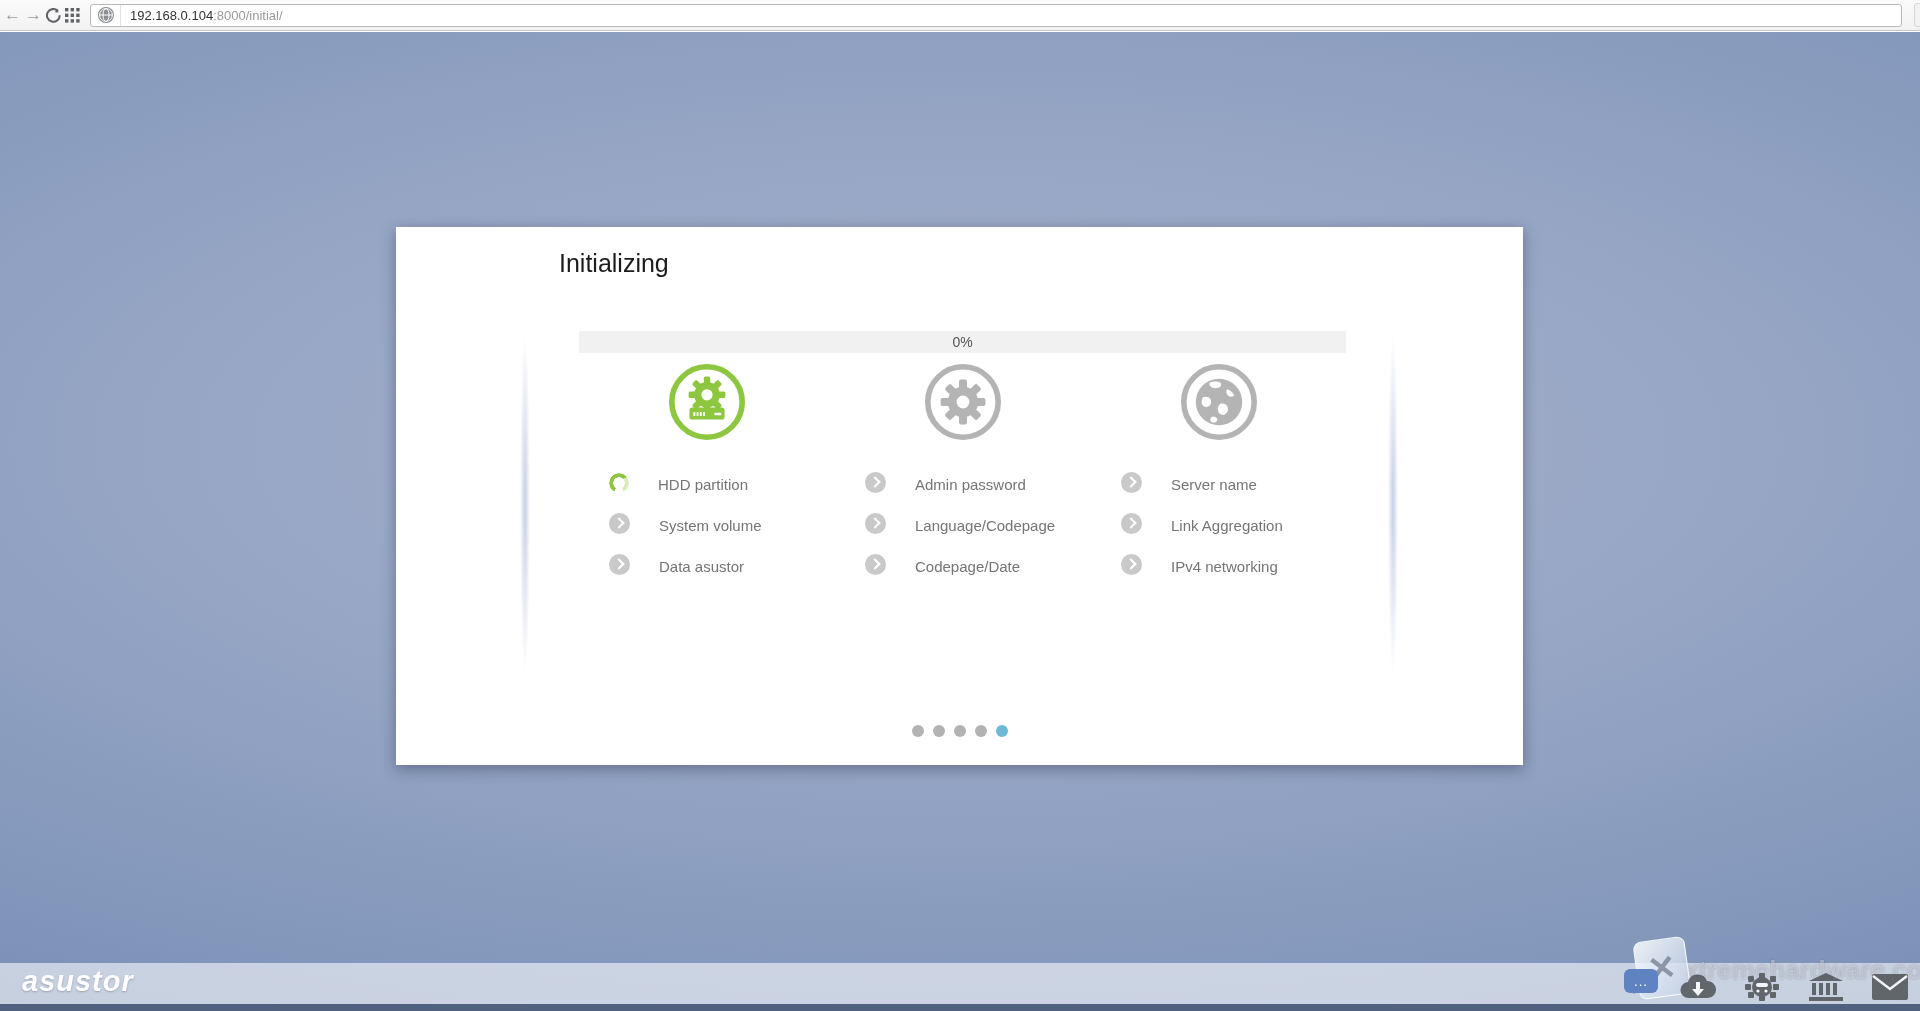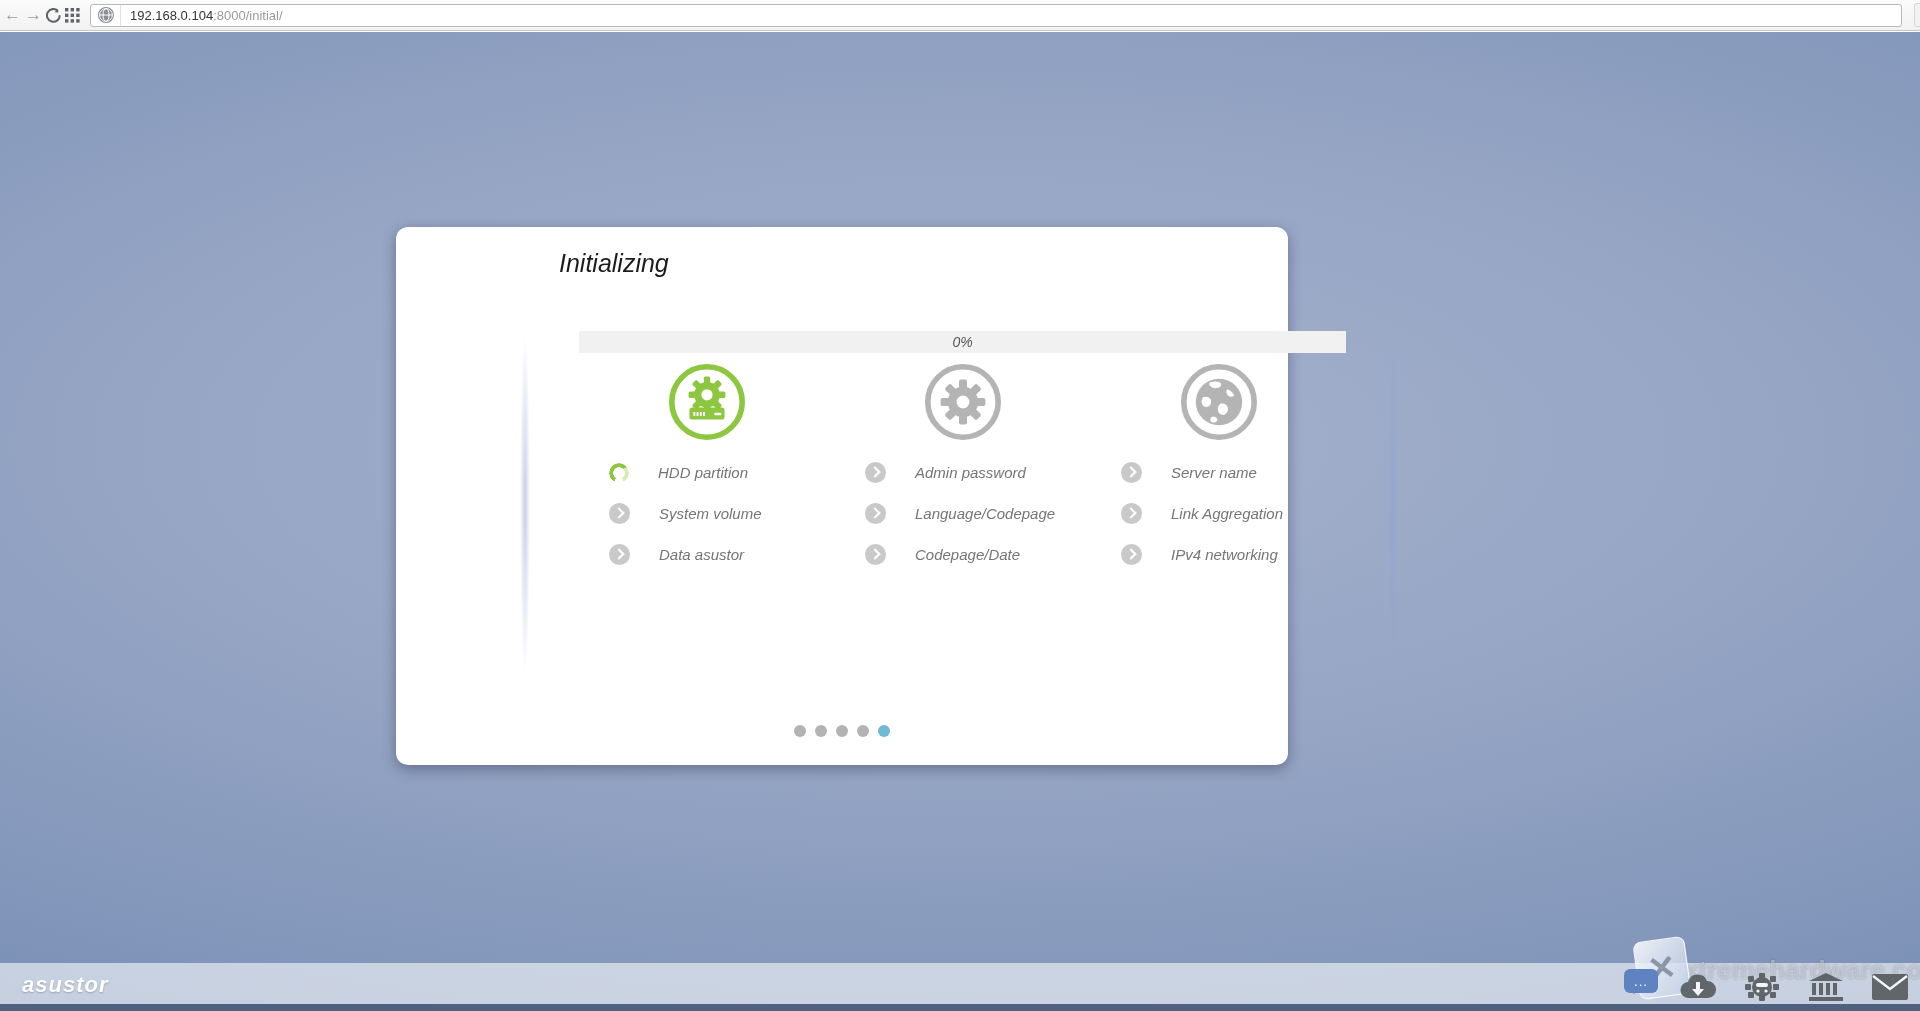--- a/index.html
+++ b/index.html
@@ -41,61 +41,61 @@
     font-size:12px; font-weight:bold; }
   .idm .green-dot { position:absolute; right:-3px; top:-3px; width:7px; height:7px;
     background:#34a853; border-radius:50%; }
 
   
   .page { position:absolute; left:0; top:32px; width:1920px; height:979px;
     background:radial-gradient(ellipse 115% 85% at 50% 42%,
       #a5b2cd 0%, #96a5c4 38%, #8196ba 70%, #7288ad 88%, #6d82a8 100%); }
 
   
-  .card { position:absolute; left:396px; top:195px; width:892px; height:538px;
-    background:#fff; border-radius:12px; box-shadow:0 4px 14px rgba(20,30,55,.38);font-style:italic; }
+  .card { position:absolute; left:396px; top:195px; width:1127px; height:538px;
+    background:#fff; border-radius:0; box-shadow:0 4px 14px rgba(20,30,55,.38); }
   .card-title { position:absolute; left:163px; top:22px; font-size:25px; color:#1c1c1c; }
   .card-sub { position:absolute; left:183px; top:70px; font-size:15px; color:#8a8a8a; }
   .progress { position:absolute; left:183px; top:104px; width:767px; height:22px;
     background:#f1f1f1; overflow:hidden; }
   .progress .fill { position:absolute; left:0; top:0; bottom:0; background:#8dc63f; }
   .progress .ptext { position:absolute; inset:0; display:flex; align-items:center;
     justify-content:center; font-size:14px; color:#555; }
 
   .soft-edge { position:absolute; top:62px; width:14px; height:430px;
     background:radial-gradient(ellipse 50% 55% at 50% 50%, rgba(140,160,205,.5), rgba(140,160,205,0) 72%); }
   .soft-edge.left { left:122px; } .soft-edge.right { left:990px; }
 
   .icons-row { position:absolute; left:183px; top:135px; width:768px; display:grid;
     grid-template-columns:repeat(3,1fr); }
   .icons-row .big-icon { justify-self:center; width:80px; height:80px; }
 
   .steps { position:absolute; left:183px; top:225px; width:768px; display:grid;
     grid-template-columns:repeat(3,1fr); grid-auto-rows:41px; }
-  .step { display:flex; align-items:center; padding-left:30px; }
+  .step { display:flex; align-items:flex-end; padding-left:30px; }
   .step .bullet { width:21px; height:21px; border-radius:50%; background:#c9c9c9;
     position:relative; flex:0 0 auto; }
   .step .bullet:after { content:""; position:absolute; left:6px; top:6px; width:6px; height:6px;
     border-top:2.5px solid #fff; border-right:2.5px solid #fff; transform:rotate(45deg); }
   .step .spinner { width:20px; height:20px; border-radius:50%; flex:0 0 auto;
     background:conic-gradient(from 210deg, #8dc63f 0 200deg, #d9ecb8 200deg 300deg, rgba(255,255,255,0) 300deg);
     -webkit-mask:radial-gradient(farthest-side, transparent 56%, #000 60%);
             mask:radial-gradient(farthest-side, transparent 56%, #000 60%); }
   .step .lbl { margin-left:29px; font-size:15px; color:#757575; }
 
   .dots { position:absolute; left:50%; top:498px; transform:translateX(-50%);
     display:flex; gap:9px; }
   .dot { width:12px; height:12px; border-radius:50%; background:#b3b3b3; }
   .dot.active { background:#6fb9d7; }
 
   
   .footer-strip { position:absolute; left:0; bottom:7px; width:1920px; height:41px;
     background:rgba(255,255,255,.58); }
   .footer-line { position:absolute; left:0; bottom:0; width:1920px; height:7px; background:#4f617e; }
-  .asustor-logo { position:absolute; left:22px; bottom:13px; color:#fff; font-size:22px;
+  .asustor-logo { position:absolute; left:22px; bottom:13px; color:#fff; font-size:29px;
     font-weight:bold; font-style:italic; letter-spacing:1px;
     text-shadow:0 1px 2px rgba(60,75,105,.35); }
 
   
   .watermark { position:absolute; right:12px; bottom:4px; width:290px; height:70px; }
   .wm-text { position:absolute; left:66px; top:18px; font-size:26px; font-weight:bold;
     color:rgba(255,255,255,.38); text-shadow:0 0 2px rgba(70,80,100,.45); white-space:nowrap; }
   .wm-tile { position:absolute; left:18px; top:2px; width:52px; height:58px;
     background:linear-gradient(135deg, rgba(255,255,255,.85), rgba(190,205,230,.75));
     border:1px solid rgba(255,255,255,.8); border-radius:8px; transform:rotate(-8deg);

